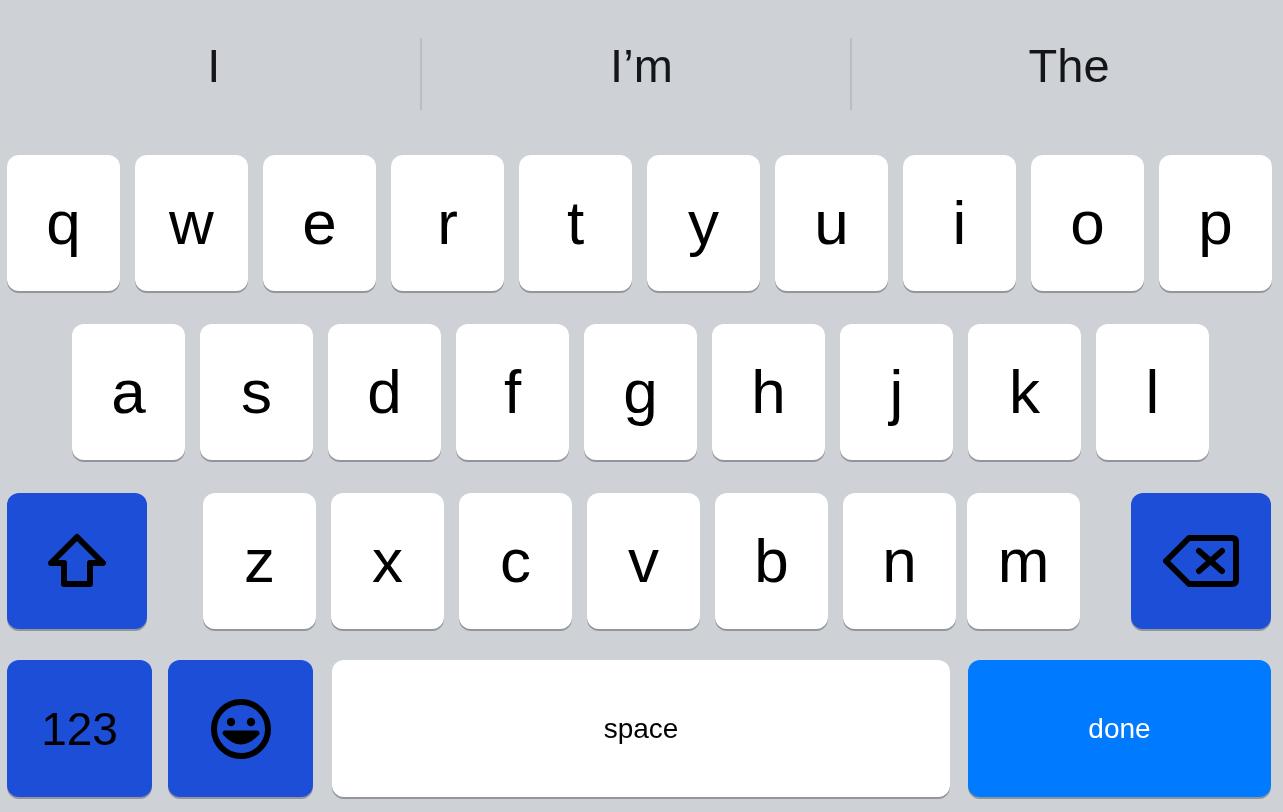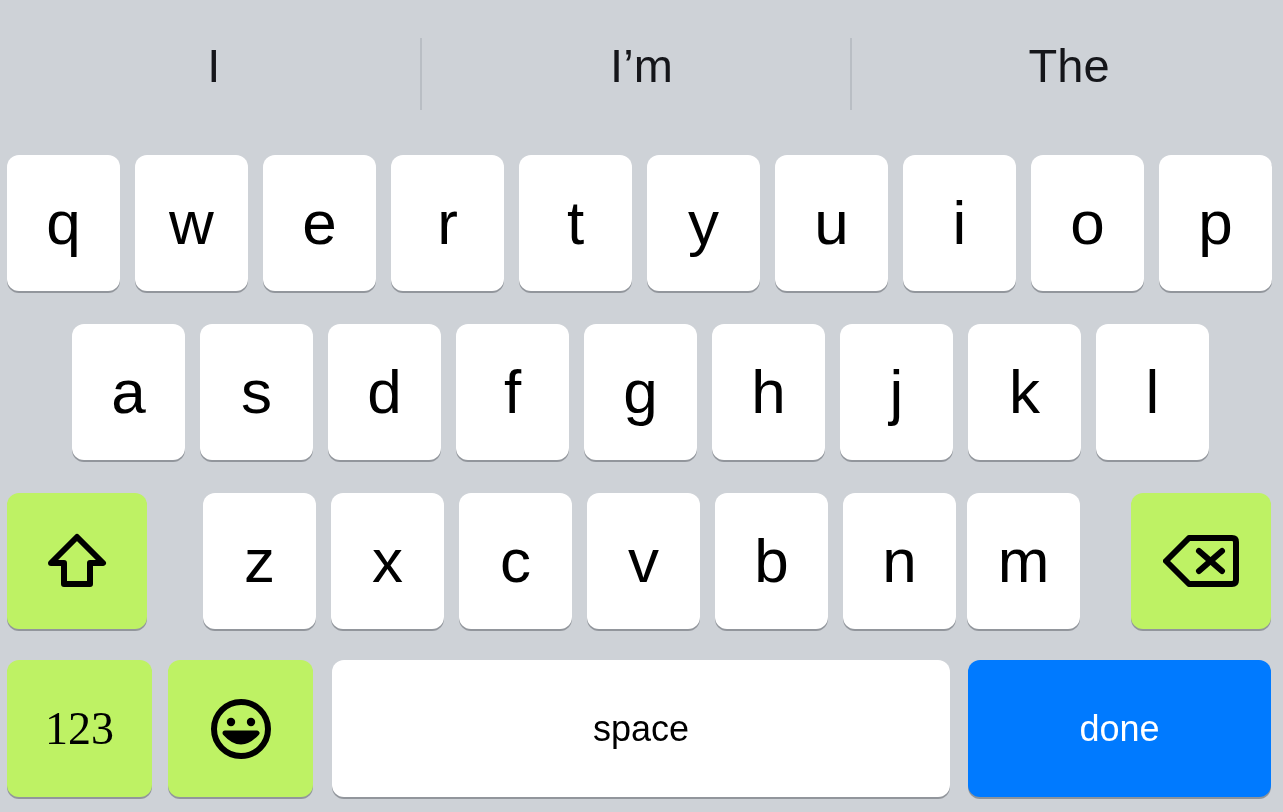--- a/index.html
+++ b/index.html
@@ -62,31 +62,30 @@
     font-size: 62px;
     line-height: 1;
     color: #000000;
     user-select: none;
   }
   .key.letter {
     background: #ffffff;
     box-shadow: 0 2px 0 rgba(126,130,136,0.75);
   }
   .key.gray {
-    background: #bef264;
+    background: #1d4ed8;
     box-shadow: 0 2px 0 rgba(126,130,136,0.75);
-    font-family: Liberation Serif, serif;
   }
   .key.blue {
     background: #007aff;
     color: #ffffff;
     box-shadow: 0 2px 0 rgba(90,96,104,0.55);
   }
   .key.wide-label {
-    font-size: 36px;
+    font-size: 28px;
   }
   .key.num-label {
     font-size: 46px;
   }
 
   
   .row1 { top: 155px; height: 136px; width: 113px; border-radius: 12px; }
   .row2 { top: 324px; height: 136px; width: 113px; border-radius: 12px; }
   .row3 { top: 493px; height: 136px; width: 113px; border-radius: 12px; }
   .row4 { top: 660px; height: 137px; border-radius: 12px; }

